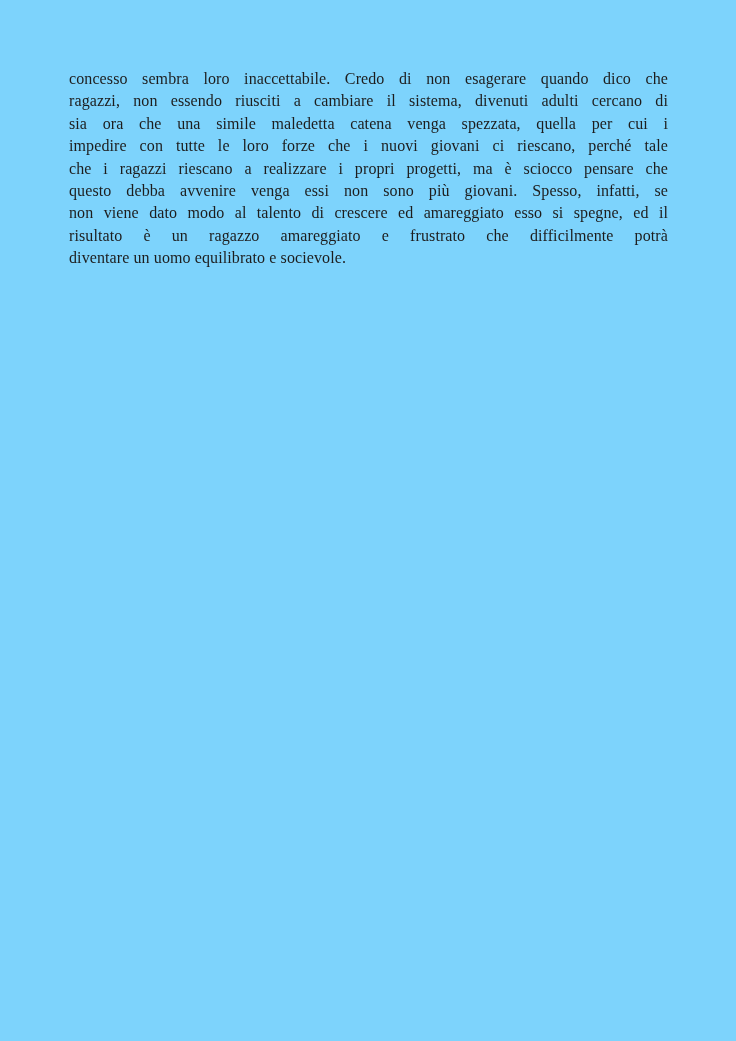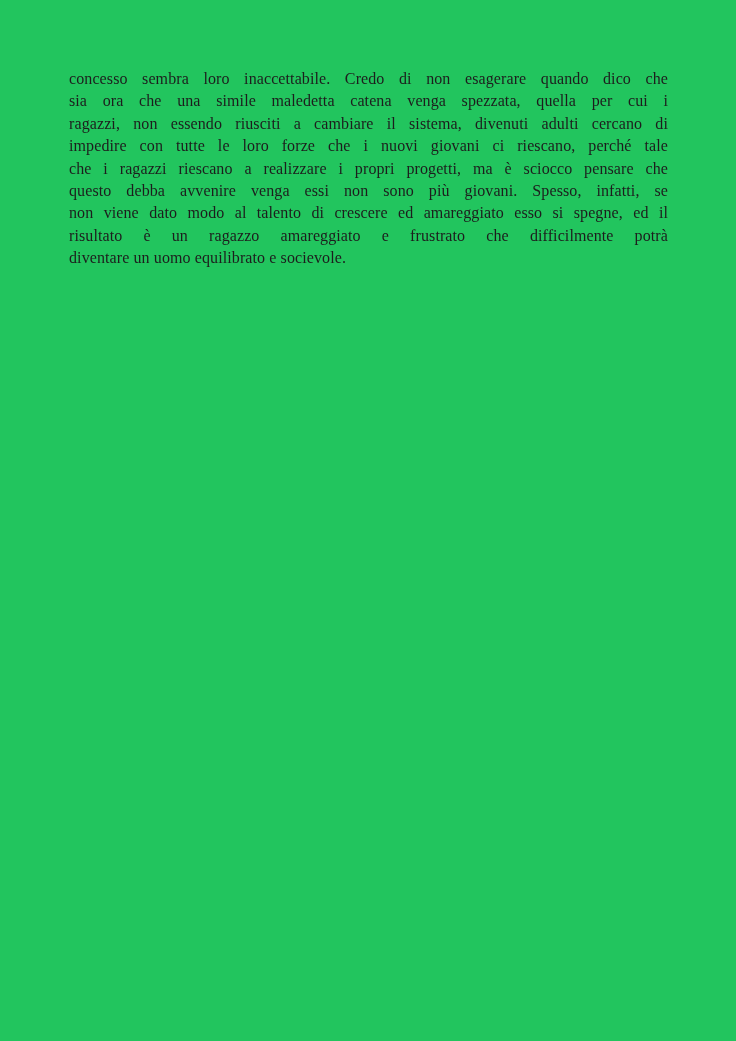--- a/index.html
+++ b/index.html
@@ -4,21 +4,21 @@
 <style>
   html, body {
     margin: 0;
     padding: 0;
     background: #ffffff;
   }
   .page {
     position: relative;
     width: 736px;
     height: 1041px;
-    background: #22c55e;
+    background: #7dd3fc;
     overflow: hidden;
     font-family: "Liberation Serif", serif;
   }
   .textblock {
     position: absolute;
     left: 69px;
     top: 68px;
     width: 599px;
     font-size: 16px;
     line-height: 22.4px;
@@ -34,22 +34,22 @@
     text-align: right;
     text-align-last: left;
   }
 </style>
 </head>
 <body>
 
 <div class="page">
   <div class="textblock">
     <div class="line">concesso sembra loro inaccettabile. Credo di non esagerare quando dico che</div>
+    <div class="line">ragazzi, non essendo riusciti a cambiare il sistema, divenuti adulti cercano di</div>
     <div class="line">sia ora che una simile maledetta catena venga spezzata, quella per cui i</div>
-    <div class="line">ragazzi, non essendo riusciti a cambiare il sistema, divenuti adulti cercano di</div>
     <div class="line">impedire con tutte le loro forze che i nuovi giovani ci riescano, perché tale</div>
     <div class="line">che i ragazzi riescano a realizzare i propri progetti, ma è sciocco pensare che</div>
     <div class="line">questo debba avvenire venga essi non sono più giovani. Spesso, infatti, se</div>
     <div class="line">non viene dato modo al talento di crescere ed amareggiato esso si spegne, ed il</div>
     <div class="line">risultato è un ragazzo amareggiato e frustrato che difficilmente potrà</div>
     <div class="line last">diventare un uomo equilibrato e socievole.</div>
   </div>
 </div>
 
 </body></html>

